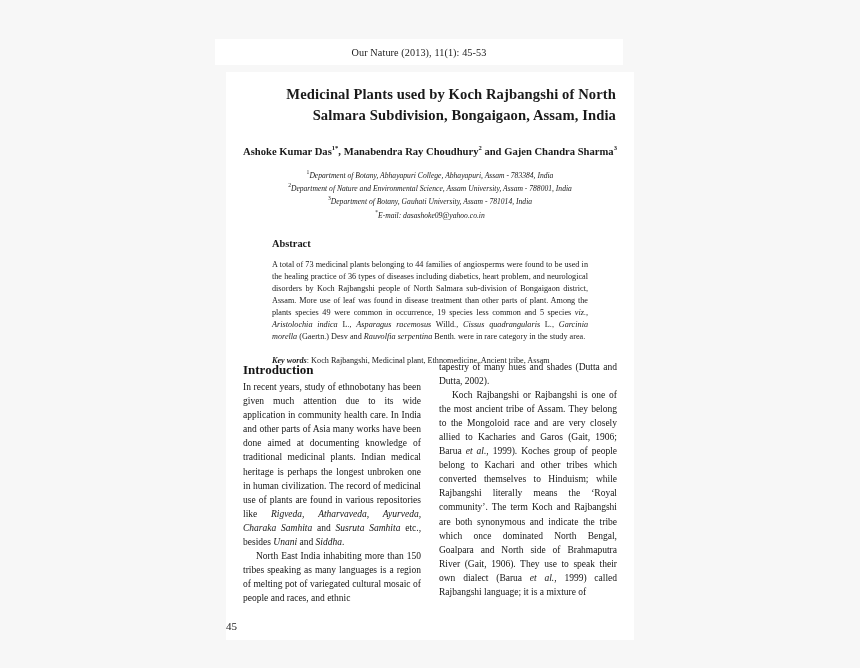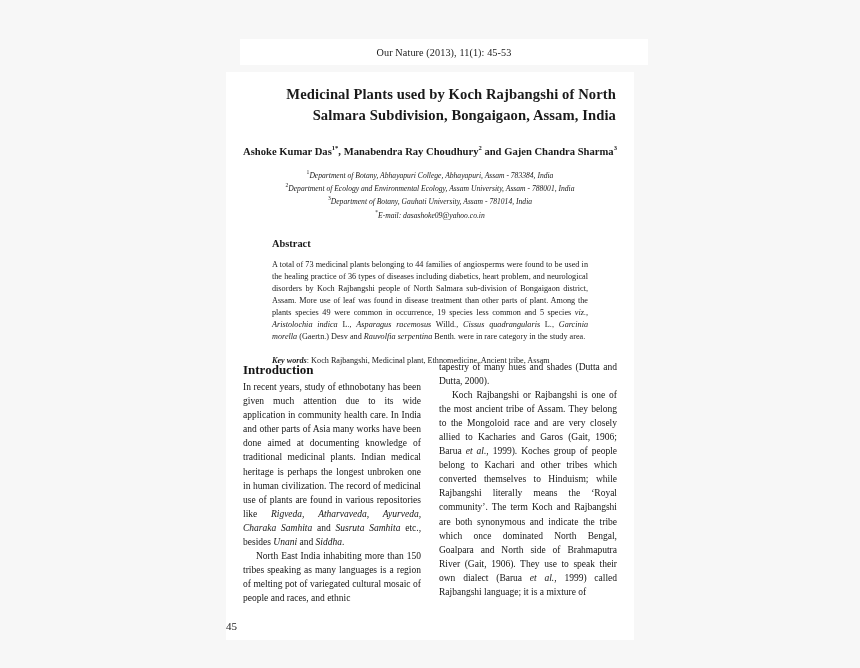--- a/index.html
+++ b/index.html
@@ -20,21 +20,21 @@
     left: 0;
     top: 0;
     width: 860px;
     height: 668px;
     background: #f7f7f7;
   }
 
   
   .journal-head {
     position: absolute;
-    left: 240px;
+    left: 215px;
     top: 39px;
     width: 408px;
     height: 26px;
     background: #ffffff;
     display: flex;
     align-items: center;
     justify-content: center;
   }
   .journal-head-text {
     font-size: 10.2px;
@@ -178,21 +178,21 @@
   </div>
 
   <div class="sheet">
 
     <h1 class="title">Medicinal Plants used by Koch Rajbangshi of North Salmara Subdivision, Bongaigaon, Assam, India</h1>
 
     <div class="authors">Ashoke Kumar Das<sup>1*</sup>, Manabendra Ray Choudhury<sup>2</sup> and Gajen Chandra Sharma<sup>3</sup></div>
 
     <div class="affils">
       <span class="affil-line"><sup>1</sup><span>Department of Botany, Abhayapuri College, Abhayapuri, Assam - 783384, India</span></span>
-      <span class="affil-line"><sup>2</sup><span>Department of Ecology and Environmental Ecology, Assam University, Assam - 788001, India</span></span>
+      <span class="affil-line"><sup>2</sup><span>Department of Nature and Environmental Science, Assam University, Assam - 788001, India</span></span>
       <span class="affil-line"><sup>3</sup><span>Department of Botany, Gauhati University, Assam - 781014, India</span></span>
       <span class="affil-line"><sup>*</sup><span>E-mail: dasashoke09@yahoo.co.in</span></span>
     </div>
 
 
     <div class="abstract-block">
       <div class="abstract-heading">Abstract</div>
       <div class="abstract-body">A total of 73 medicinal plants belonging to 44 families of angiosperms were found to be used in the healing practice of 36 types of diseases including diabetics, heart problem, and neurological disorders by Koch Rajbangshi people of North Salmara sub-division of Bongaigaon district, Assam. More use of leaf was found in disease treatment than other parts of plant. Among the plants species 49 were common in occurrence, 19 species less common and 5 species <i>viz., Aristolochia indica</i> L., <i>Asparagus racemosus</i> Willd., <i>Cissus quadrangularis</i> L., <i>Garcinia morella</i> (Gaertn.) Desv and <i>Rauvolfia serpentina</i> Benth. were in rare category in the study area.</div>
     </div>
 
@@ -200,21 +200,21 @@
       <span class="kw-label">Key words</span><span>: Koch Rajbangshi, Medicinal plant, Ethnomedicine, Ancient tribe, Assam</span>
     </div>
 
     <div class="columns">
       <div class="col">
         <div class="section-heading">Introduction</div>
         <p class="para">In recent years, study of ethnobotany has been given much attention due to its wide application in community health care. In India and other parts of Asia many works have been done aimed at documenting knowledge of traditional medicinal plants. Indian medical heritage is perhaps the longest unbroken one in human civilization. The record of medicinal use of plants are found in various repositories like <i>Rigveda</i>, <i>Atharvaveda</i>, <i>Ayurveda</i>, <i>Charaka Samhita</i> and <i>Susruta Samhita</i> etc., besides <i>Unani</i> and <i>Siddha</i>.</p>
         <p class="para-indent">North East India inhabiting more than 150 tribes speaking as many languages is a region of melting pot of variegated cultural mosaic of people and races, and ethnic</p>
       </div>
       <div class="col">
-        <p class="para">tapestry of many hues and shades (Dutta and Dutta, 2000).</p>
+        <p class="para">tapestry of many hues and shades (Dutta and Dutta, 2002).</p>
         <p class="para-indent">Koch Rajbangshi or Rajbangshi is one of the most ancient tribe of Assam. They belong to the Mongoloid race and are very closely allied to Kacharies and Garos (Gait, 1906; Barua <i>et al.</i>, 1999). Koches group of people belong to Kachari and other tribes which converted themselves to Hinduism; while Rajbangshi literally means the ‘Royal community’. The term Koch and Rajbangshi are both synonymous and indicate the tribe which once dominated North Bengal, Goalpara and North side of Brahmaputra River (Gait, 1906). They use to speak their own dialect (Barua <i>et al.</i>, 1999) called Rajbangshi language; it is a mixture of</p>
       </div>
     </div>
 
     <div class="folio">45</div>
 
   </div>
 </div>
 
 </body></html>

